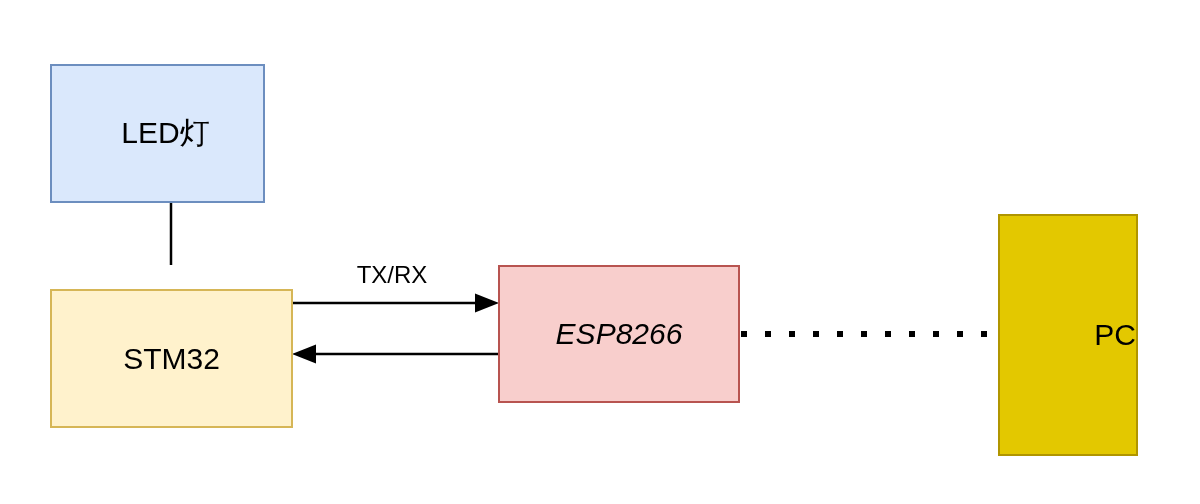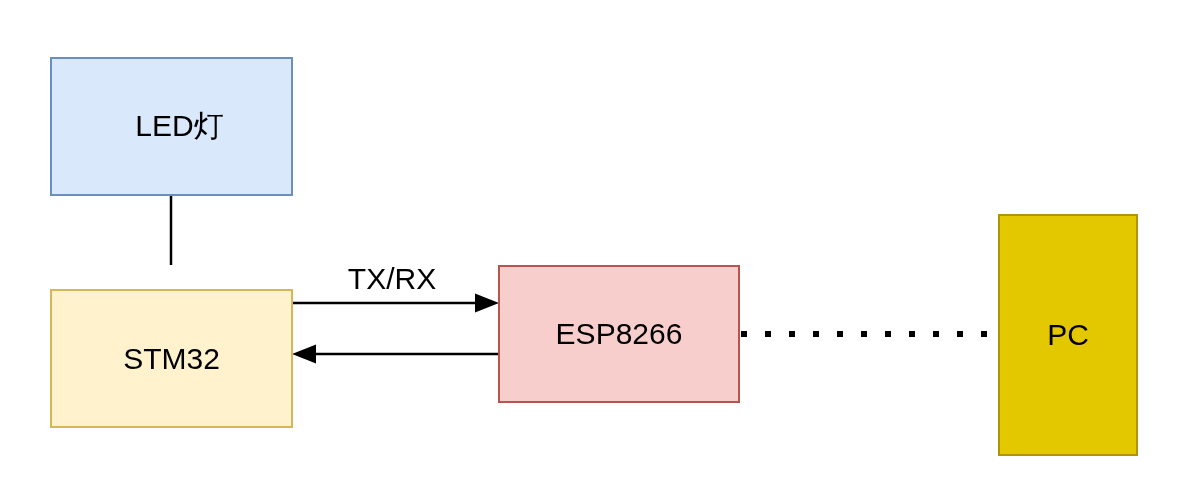--- a/index.html
+++ b/index.html
@@ -27,30 +27,30 @@
     position: absolute;
     box-sizing: border-box;
     border: 2px solid #000;
     display: flex;
     align-items: center;
     justify-content: center;
     font-size: 30px;
     color: #000000;
     white-space: nowrap;
   }
-  .node-led    { left: 50px;  top: 57px;  width: 243px; height: 139px; padding-left: 16px; }
+  .node-led    { left: 50px;  top: 64px;  width: 215px; height: 139px; padding-left: 16px; }
   .node-stm32  { left: 50px;  top: 265px; width: 243px; height: 139px; margin-top: 24px; }
   .node-esp    { left: 498px; top: 265px; width: 242px; height: 138px; }
-  .node-pc     { left: 998px; top: 214px; width: 140px; height: 242px; }
+  .node-pc     { left: 998px; top: 214px; width: 140px; height: 242px; justify-content: flex-end; }
   .edge-label {
     position: absolute;
     left: 392px;
     top: 262px;
     transform: translateX(-50%);
-    font-size: 30px;
+    font-size: 24px;
     color: #000000;
     line-height: 1.1;
     white-space: nowrap;
   }
 </style>
 </head>
 <body>
 
 <div class="stage" style="background-color: rgb(255, 255, 255);">
 
@@ -72,21 +72,21 @@
   </svg>
 
   <div class="node node-led" style="background-color: rgb(218, 232, 252); border-color: rgb(108, 142, 191);">
     <span>LED灯</span>
   </div>
 
   <div class="node node-stm32" style="background-color: rgb(255, 242, 204); border-color: rgb(214, 182, 86);">
     <span>STM32</span>
   </div>
 
-  <div class="node node-esp" style="background-color: rgb(248, 206, 204); border-color: rgb(184, 84, 80);">
+  <div class="node node-esp" style="background-color: rgb(248, 206, 204); border-color: rgb(184, 84, 80); font-style: italic;">
     <span>ESP8266</span>
   </div>
 
   <div class="node node-pc" style="background-color: rgb(227, 200, 0); border-color: rgb(176, 149, 0);">
     <span>PC</span>
   </div>
 
   <div class="edge-label">TX/RX</div>
 
 </div>

